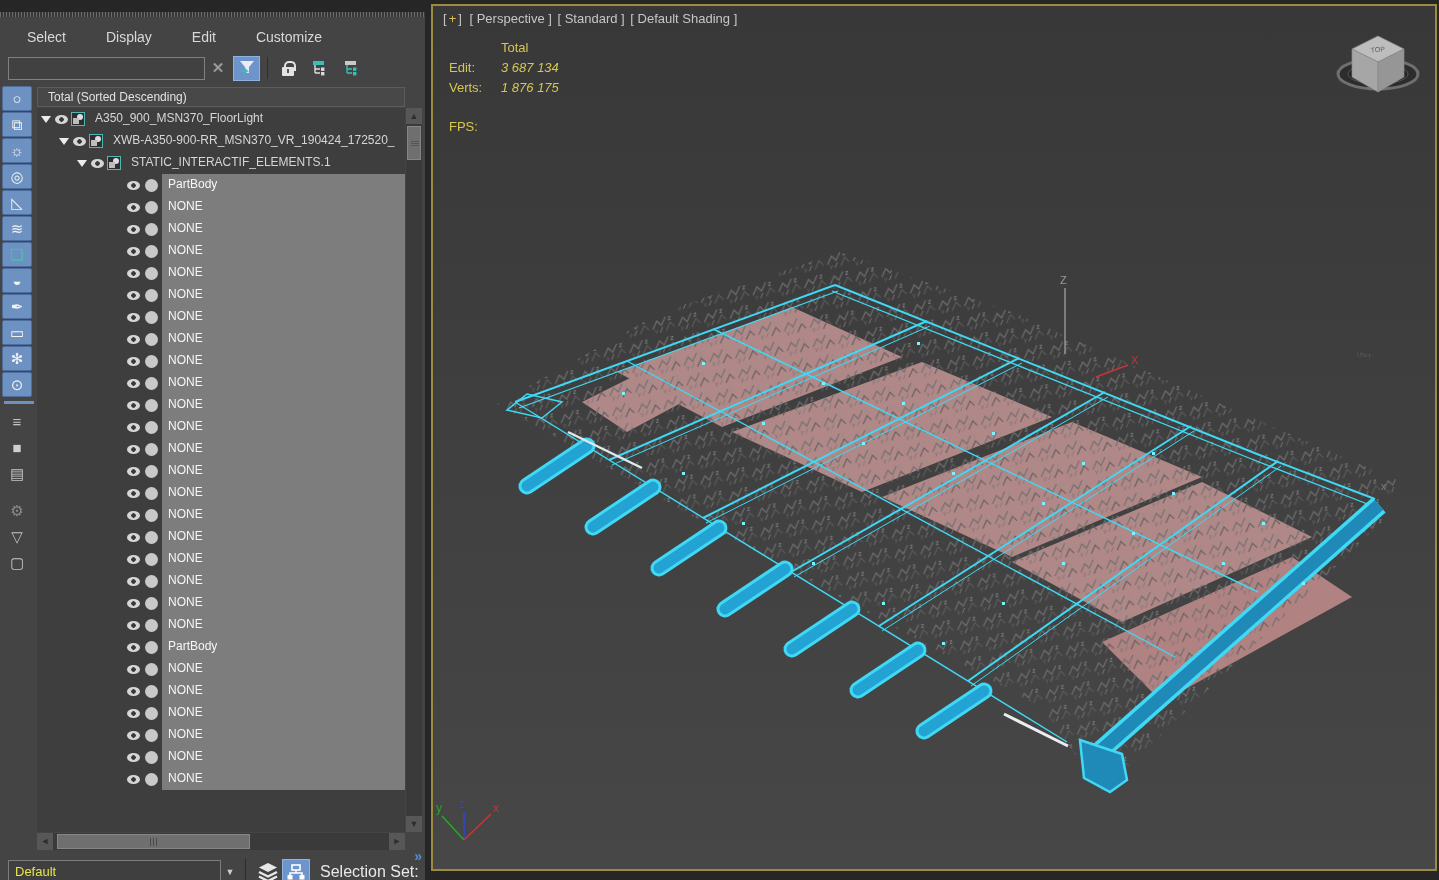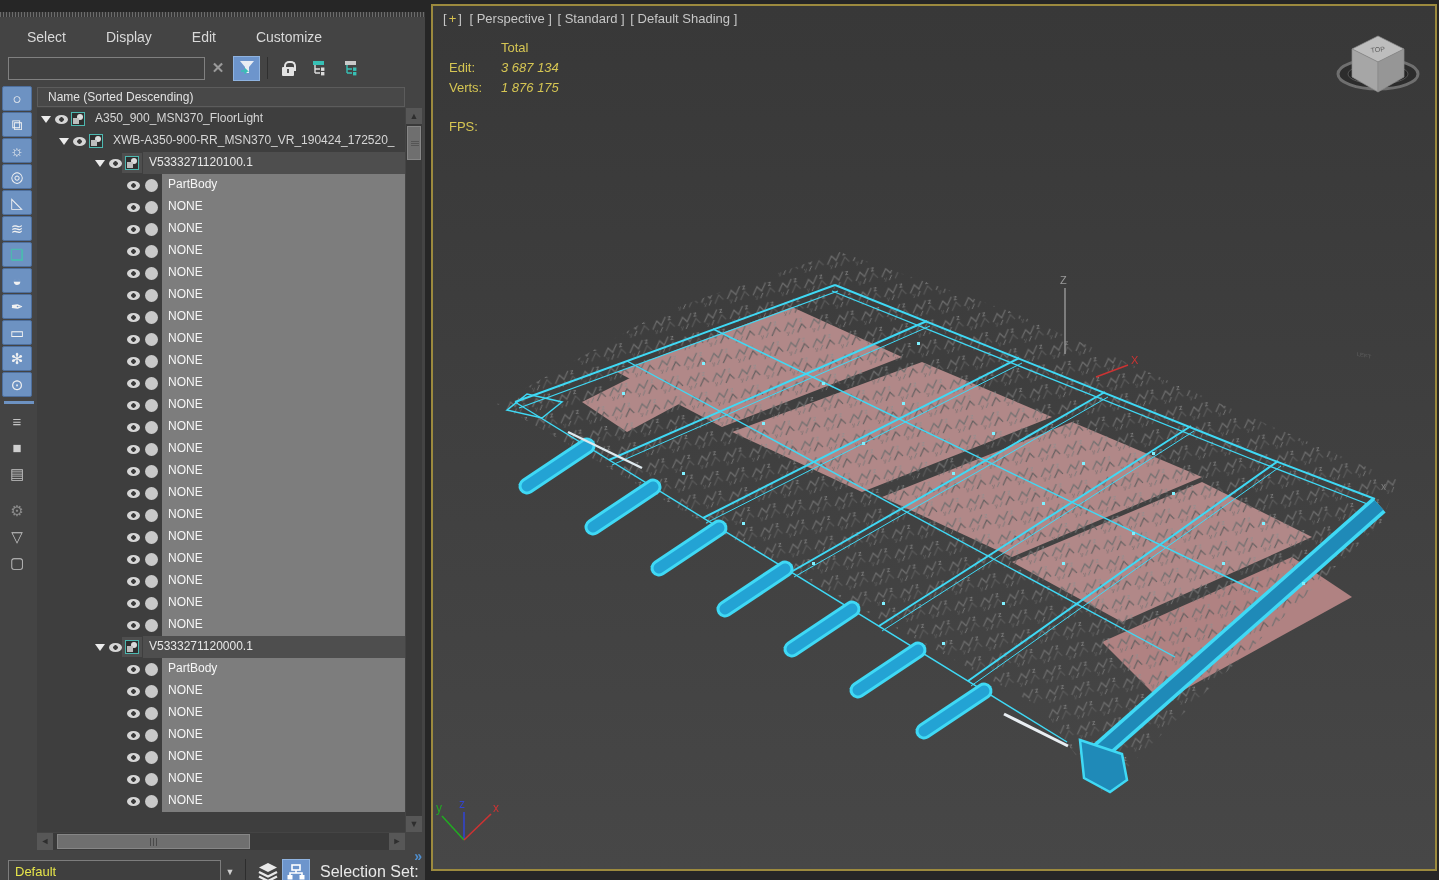--- a/index.html
+++ b/index.html
@@ -155,21 +155,21 @@
         <div class="ltb-sep"></div>
         <div class="ltb-btn off">≡</div>
         <div class="ltb-btn off" style="color: rgb(207, 207, 207);">■</div>
         <div class="ltb-btn off">▤</div>
         <div class="ltb-gap"></div>
         <div class="ltb-btn off dim">⚙</div>
         <div class="ltb-btn off">▽</div>
         <div class="ltb-btn off">▢</div>
       </div>
 
-    <div class="tree-head">Name (Sorted Descending)</div>
+    <div class="tree-head">Total (Sorted Descending)</div>
     <div class="tree">
         <div class="trow">
           <span class="tind" style="width:3px"></span>
           <span class="arrow"></span>
           <span class="eye">
             <i></i>
           </span>
           <span class="gicon">
             <i></i>
             <b></b>
@@ -181,31 +181,31 @@
           <span class="arrow"></span>
           <span class="eye">
             <i></i>
           </span>
           <span class="gicon">
             <i></i>
             <b></b>
           </span>
           <span class="tlabel">XWB-A350-900-RR_MSN370_VR_190424_172520_</span>
         </div>
-        <div class="trow gsel">
-          <span class="tind" style="width:57px"></span>
+        <div class="trow">
+          <span class="tind" style="width:39px"></span>
           <span class="arrow"></span>
           <span class="eye">
             <i></i>
           </span>
           <span class="gicon">
             <i></i>
             <b></b>
           </span>
-          <span class="tlabel">V5333271120100.1</span>
+          <span class="tlabel">STATIC_INTERACTIF_ELEMENTS.1</span>
         </div>
         <div class="trow lsel">
           <span class="tind" style="width:75px"></span>
           <span class="arrow none"></span>
           <span class="eye">
             <i></i>
           </span>
           <span class="dot"></span>
           <span class="tlabel">PartBody</span>
         </div>
@@ -381,32 +381,20 @@
           <span class="tlabel">NONE</span>
         </div>
         <div class="trow lsel">
           <span class="tind" style="width:75px"></span>
           <span class="arrow none"></span>
           <span class="eye">
             <i></i>
           </span>
           <span class="dot"></span>
           <span class="tlabel">NONE</span>
-        </div>
-        <div class="trow gsel">
-          <span class="tind" style="width:57px"></span>
-          <span class="arrow"></span>
-          <span class="eye">
-            <i></i>
-          </span>
-          <span class="gicon">
-            <i></i>
-            <b></b>
-          </span>
-          <span class="tlabel">V5333271120000.1</span>
         </div>
         <div class="trow lsel">
           <span class="tind" style="width:75px"></span>
           <span class="arrow none"></span>
           <span class="eye">
             <i></i>
           </span>
           <span class="dot"></span>
           <span class="tlabel">PartBody</span>
         </div>

